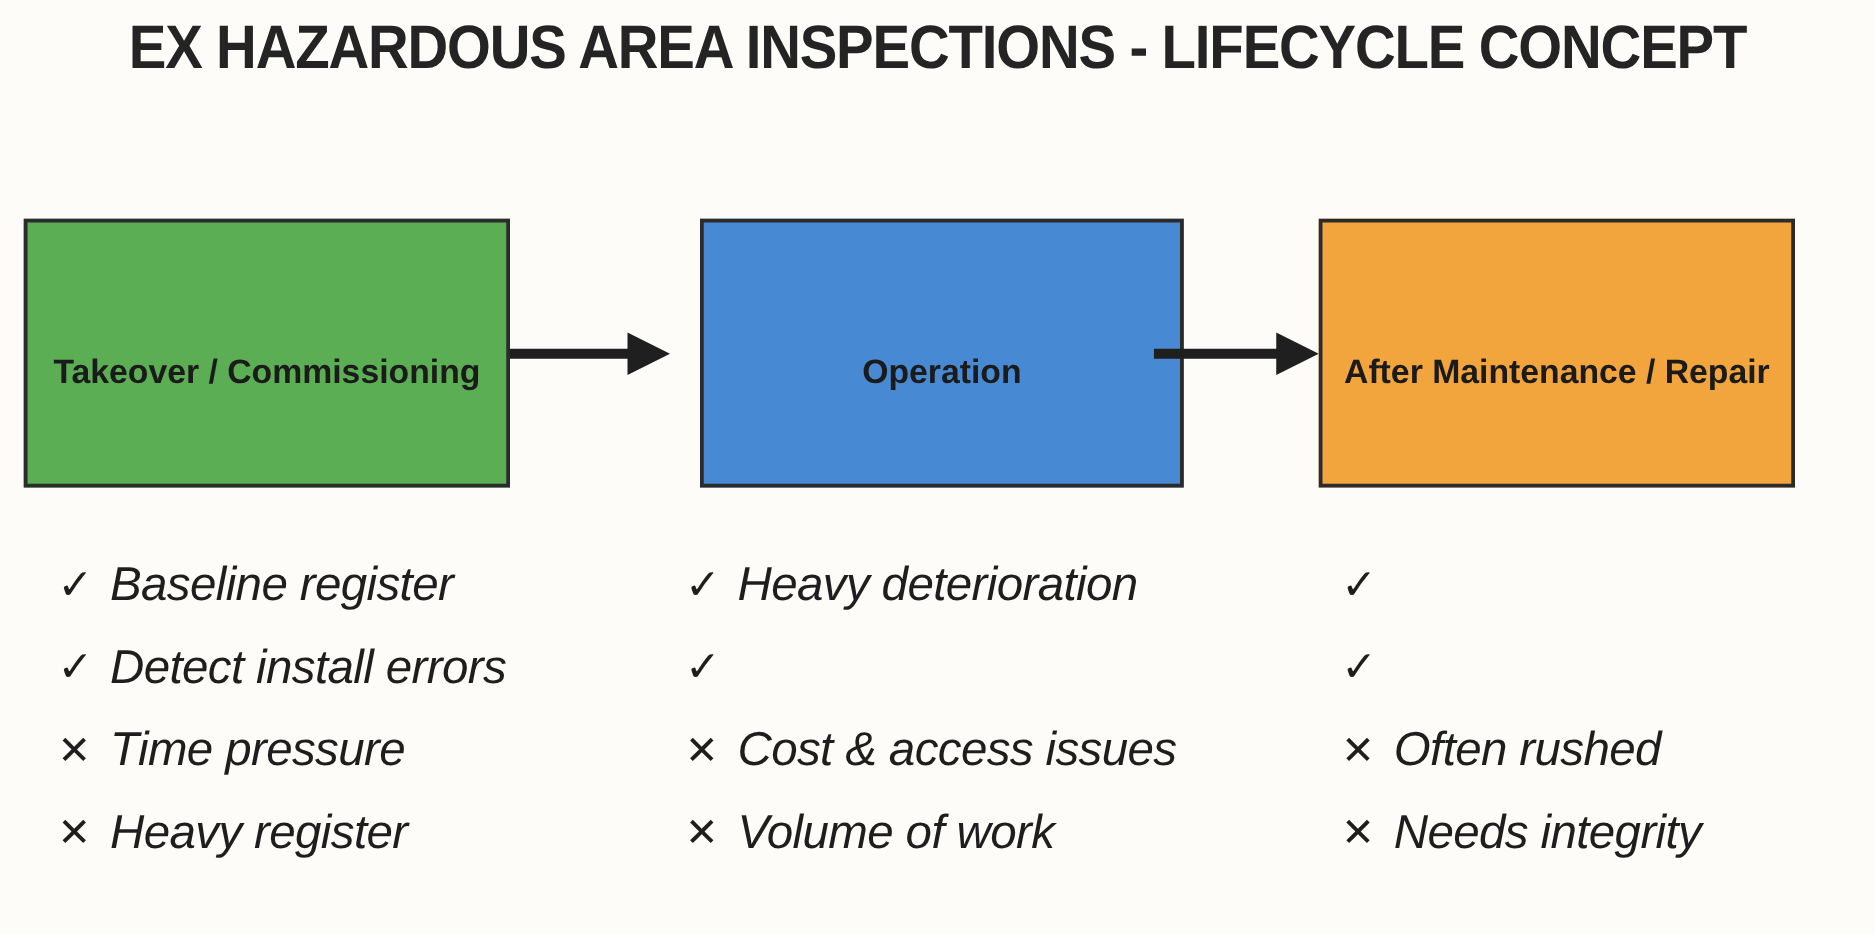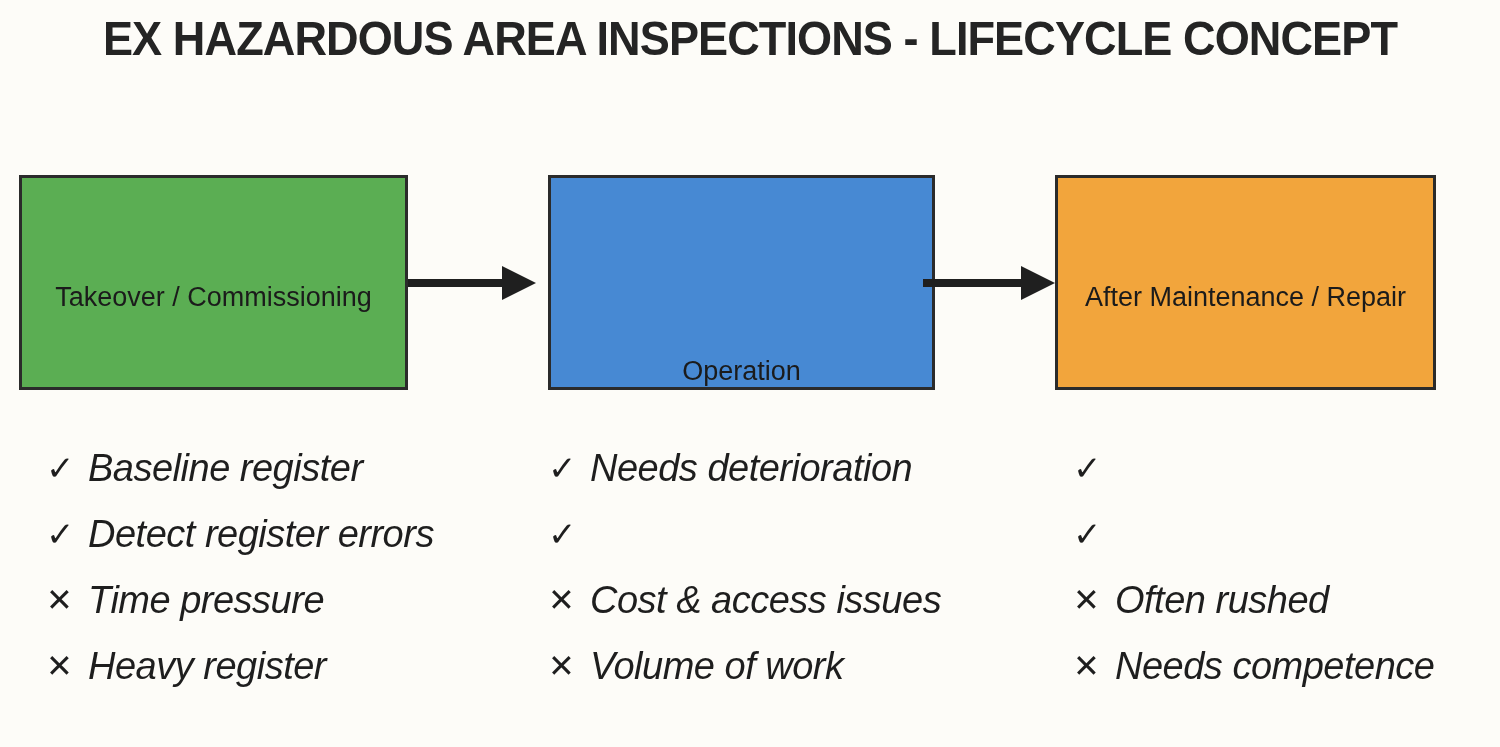--- a/index.html
+++ b/index.html
@@ -34,25 +34,25 @@
     position: absolute;
     top: 175px;
     height: 215px;
     box-sizing: border-box;
     border: 3px solid var(--box_border, #2B2B2B);
     display: flex;
     align-items: center;
     justify-content: center;
   }
   .stage-box.box-1 { left: 19px;   width: 389px; }
-  .stage-box.box-2 { left: 548px;  width: 387px; align-items: flex-end; }
+  .stage-box.box-2 { left: 560px;  width: 387px; }
   .stage-box.box-3 { left: 1055px; width: 381px; }
   .stage-label {
     font-size: 27px;
-    font-weight: 400;
+    font-weight: 700;
     color: var(--label_text, #1B1B1B);
     text-align: center;
     white-space: nowrap;
     margin-top: 29px;
   }
   .arrow {
     position: absolute;
     top: 261px;
   }
   .arrow-1 { left: 408px; }
@@ -119,36 +119,36 @@
     <span class="stage-label">After Maintenance / Repair</span>
   </div>
 
   <div class="stage-list list-1">
     <div class="list-item">
       <span class="mark check">✓</span>
       <span class="item-text">Baseline register</span>
     </div>
     <div class="list-item">
       <span class="mark check">✓</span>
-      <span class="item-text">Detect register errors</span>
+      <span class="item-text">Detect install errors</span>
     </div>
     <div class="list-item">
       <span class="mark cross">✕</span>
       <span class="item-text">Time pressure</span>
     </div>
     <div class="list-item">
       <span class="mark cross">✕</span>
       <span class="item-text">Heavy register</span>
     </div>
   </div>
 
   <div class="stage-list list-2">
     <div class="list-item">
       <span class="mark check">✓</span>
-      <span class="item-text">Needs deterioration</span>
+      <span class="item-text">Heavy deterioration</span>
     </div>
     <div class="list-item">
       <span class="mark check">✓</span>
     </div>
     <div class="list-item">
       <span class="mark cross">✕</span>
       <span class="item-text">Cost &amp; access issues</span>
     </div>
     <div class="list-item">
       <span class="mark cross">✕</span>
@@ -162,17 +162,17 @@
     </div>
     <div class="list-item">
       <span class="mark check">✓</span>
     </div>
     <div class="list-item">
       <span class="mark cross">✕</span>
       <span class="item-text">Often rushed</span>
     </div>
     <div class="list-item">
       <span class="mark cross">✕</span>
-      <span class="item-text">Needs competence</span>
+      <span class="item-text">Needs integrity</span>
     </div>
   </div>
 
 </div>
 
 </body></html>

